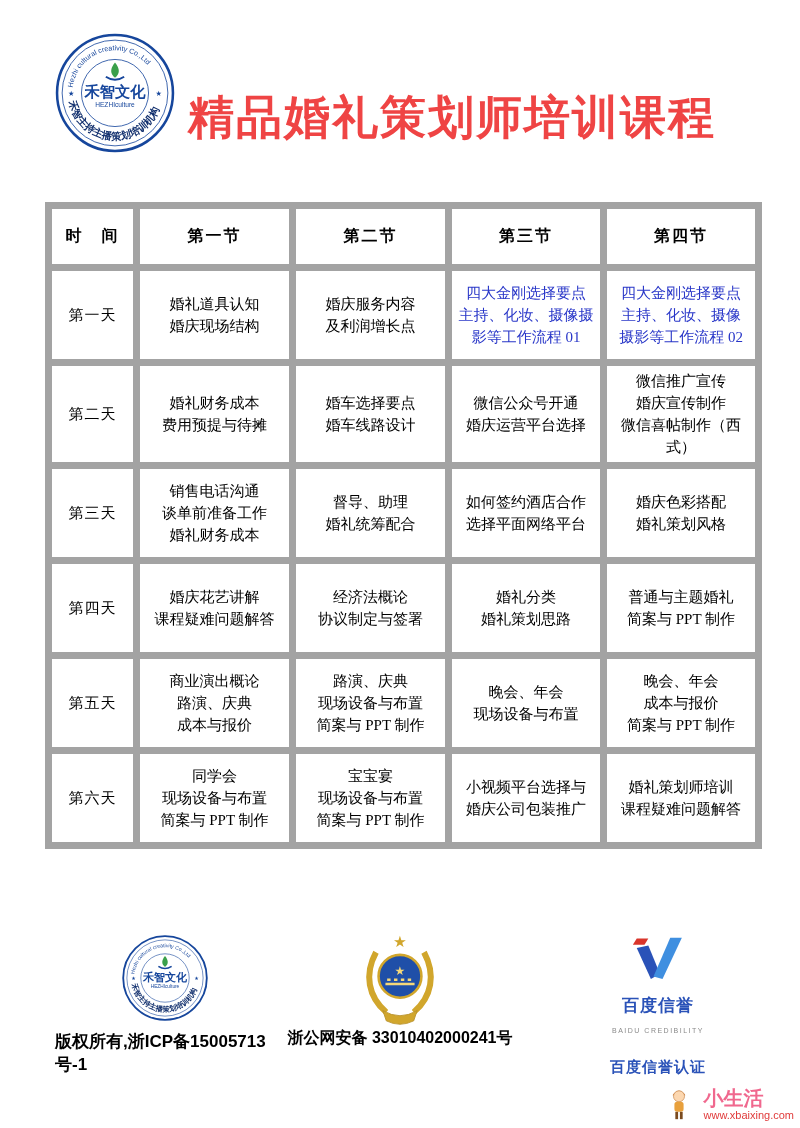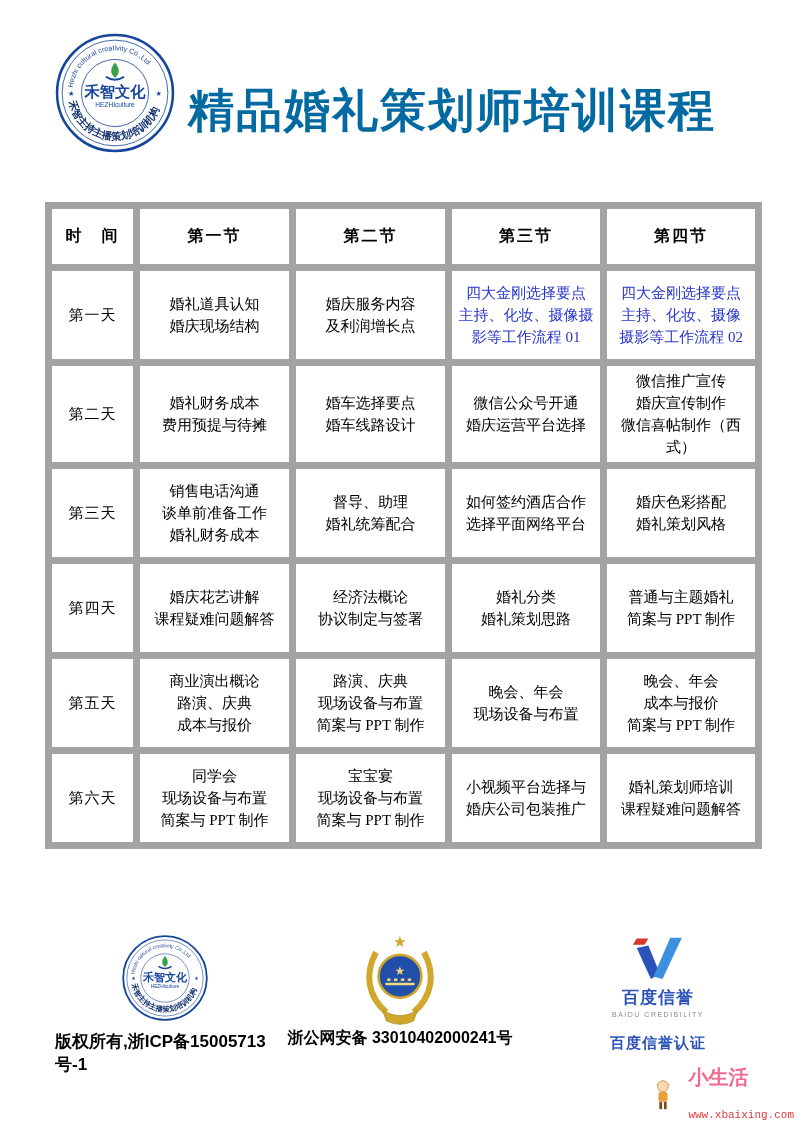--- a/index.html
+++ b/index.html
@@ -5,23 +5,23 @@
   html,body{margin:0;padding:0;background:#ffffff;}
   .page{
     position:relative;width:800px;height:1128px;background:#fff;overflow:hidden;
     font-family:"Liberation Serif","DejaVu Serif",serif;color:#000;
   }
   svg text{font-family:"Liberation Sans","DejaVu Sans",sans-serif;}
 
   
   .logo-top{position:absolute;left:54px;top:32px;width:122px;height:122px;}
   .page-title{
-    position:absolute;left:188px;top:80px;
+    position:absolute;left:188px;top:87px;
     font-family:Liberation Mono, monospace;
-    font-weight:900;font-size:46px;letter-spacing:2px;color:#0369a1;white-space:nowrap;
+    font-weight:900;font-size:46px;letter-spacing:2px;color:#ef4444;white-space:nowrap;
   }
 
   
   table.schedule{
     position:absolute;left:45px;top:202px;width:710px;
     border-collapse:collapse;table-layout:fixed;
   }
   .schedule th,.schedule td{
     border:7px solid #a3a3a3;text-align:center;vertical-align:middle;padding:4px 2px;
   }
@@ -30,30 +30,30 @@
   .schedule tbody tr{height:95px;}
   .schedule td{font-size:15px;}
   .schedule td .line{line-height:22px;}
   .schedule td.day{letter-spacing:1px;}
 
   
   .footer-left{position:absolute;left:55px;top:934px;width:220px;display:flex;flex-direction:column;align-items:center;}
   .footer-left .caption{margin-top:8px;font-size:17px;font-weight:bold;font-family:"Liberation Sans","DejaVu Sans",sans-serif;}
   .footer-center{position:absolute;left:280px;top:930px;width:240px;display:flex;flex-direction:column;align-items:center;}
   .footer-center .caption{margin-top:2px;font-size:16px;font-weight:bold;font-family:"Liberation Sans","DejaVu Sans",sans-serif;}
-  .footer-right{position:absolute;left:592px;top:936px;width:132px;display:flex;flex-direction:column;align-items:center;}
+  .footer-right{position:absolute;left:592px;top:936px;width:132px;display:flex;flex-direction:column;align-items:center;gap:8px;}
   .baidu-title{font-size:17px;font-weight:bold;color:var(--baidu-blue,#2a52b8);margin-top:4px;letter-spacing:1px;}
   .baidu-sub{font-size:7px;color:#8a8a8a;letter-spacing:1.5px;margin-top:2px;font-family:"Liberation Sans","DejaVu Sans",sans-serif;}
   .baidu-cert{font-size:15px;font-weight:bold;color:var(--baidu-blue,#2a52b8);margin-top:16px;letter-spacing:1px;}
 
   
   .watermark{position:absolute;right:6px;bottom:6px;display:flex;align-items:center;gap:14px;}
   .wm-col{display:flex;flex-direction:column;align-items:flex-start;}
   .wm-name{font-size:20px;font-weight:bold;color:var(--watermark-pink,#f0688e);line-height:22px;font-family:"Liberation Sans","DejaVu Sans",sans-serif;}
-  .wm-url{font-size:11px;color:var(--watermark-red,#e03a3a);line-height:13px;font-family:Liberation Mono, monospace;margin-top:21px;}
+  .wm-url{font-size:11px;color:var(--watermark-red,#e03a3a);line-height:13px;font-family:Liberation Sans, sans-serif;}
 </style>
 </head>
 <body>
 
 <svg width="0" height="0" style="position:absolute" aria-hidden="true">
   <defs>
     <symbol id="hezhi-logo" viewBox="0 0 120 120">
       <circle cx="60" cy="60" r="57" fill="#ffffff" stroke="#16469c" stroke-width="2.5"></circle>
       <circle cx="60" cy="60" r="52" fill="none" stroke="#16469c" stroke-width="0.8"></circle>
       <circle cx="60" cy="60" r="33" fill="none" stroke="#16469c" stroke-width="0.8"></circle>

